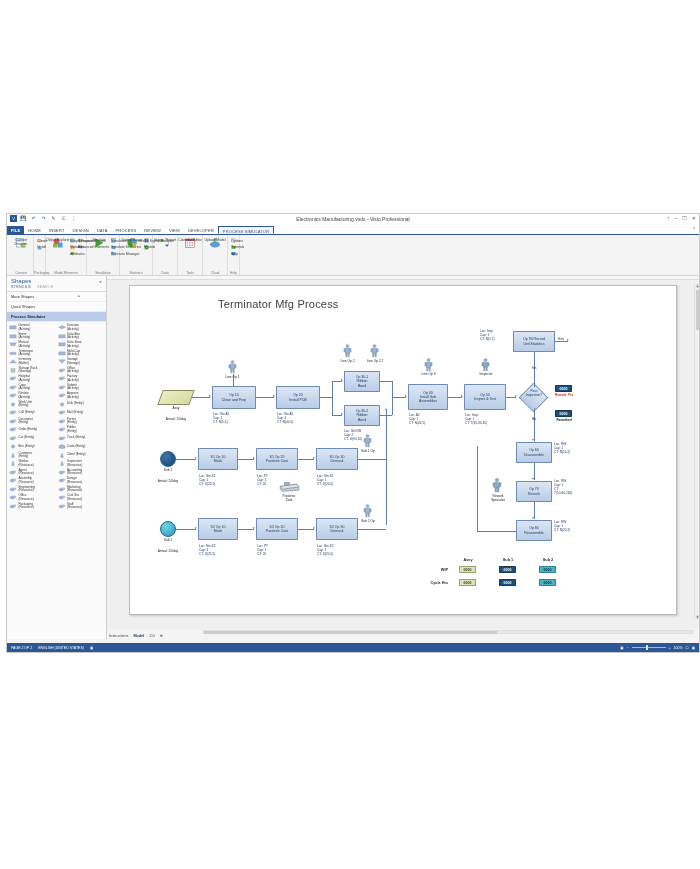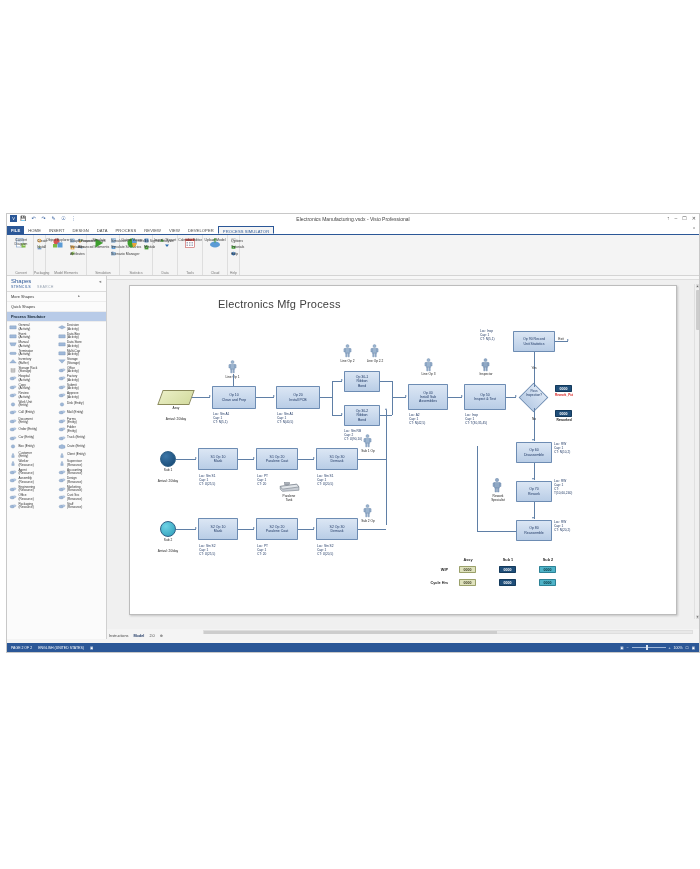--- a/index.html
+++ b/index.html
@@ -844,21 +844,21 @@
       </div>
     </div>
 
     <div class="canvaswrap">
       <div class="ruler-h"></div>
       <div class="canvasscroll">
 
         <div class="page">
           <div class="grid"></div>
 
-          <div class="dtitle">Electronics Mfg Process</div>
+          <div class="dtitle">Terminator Mfg Process</div>
 
           <div class="para" style="left:30px; top:104px; width:32px; height:15px;"></div>
           <div class="lbl" style="left:30px; top:120px; width:32px;">Assy</div>
           <div class="lbl" style="left:22px; top:131px; width:48px;">Arrival: 20/day</div>
 
           <div class="ln lnh" style="left:62px; top:111px; width:18px;"></div>
           <div class="arrow" style="left:79px; top:109.4px;"></div>
 
           <div class="proc" style="left:82px; top:100px; width:44px; height:23px; white-space:pre-line;">Op 10
 Clean and Prep</div>

